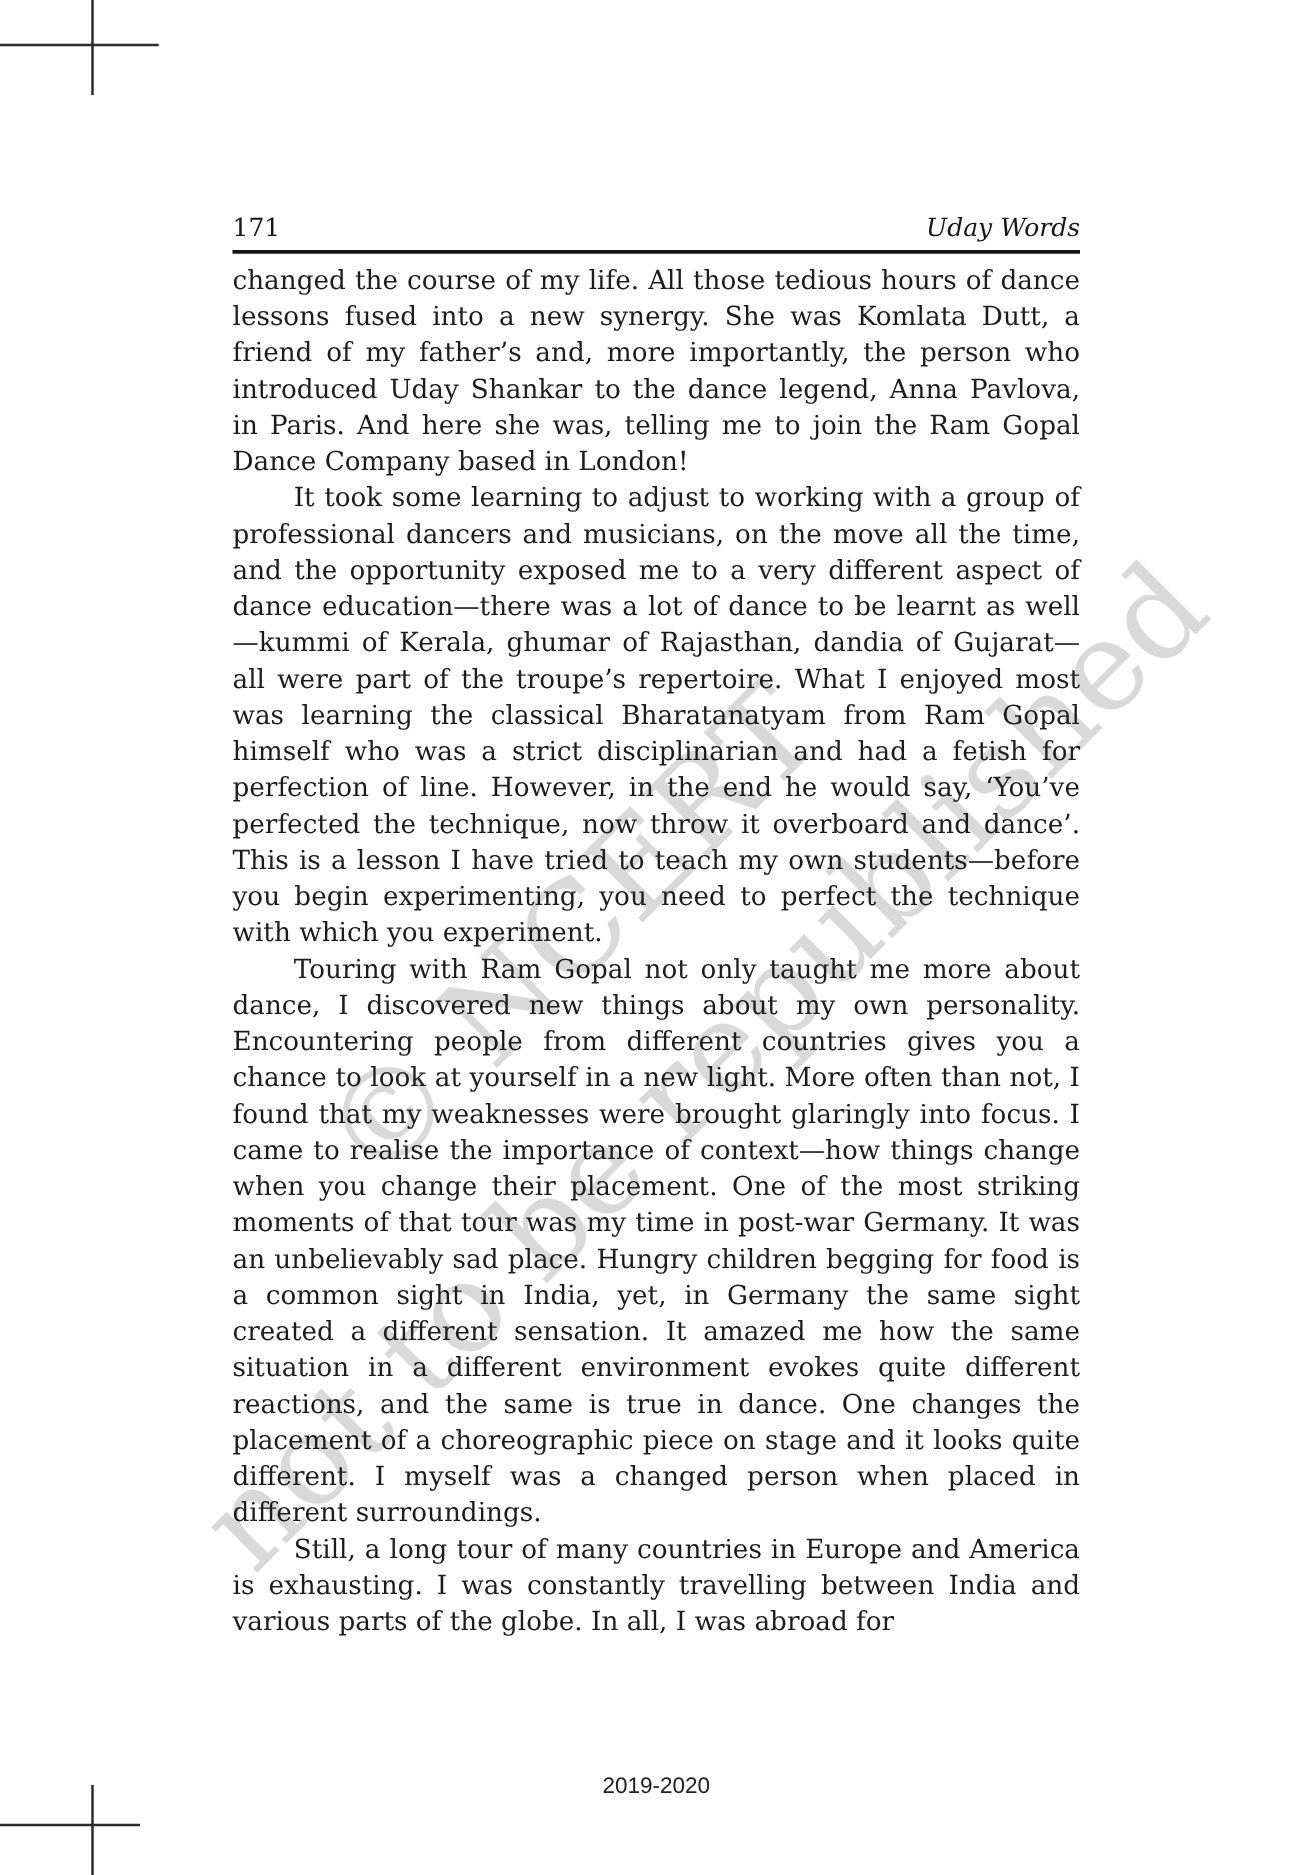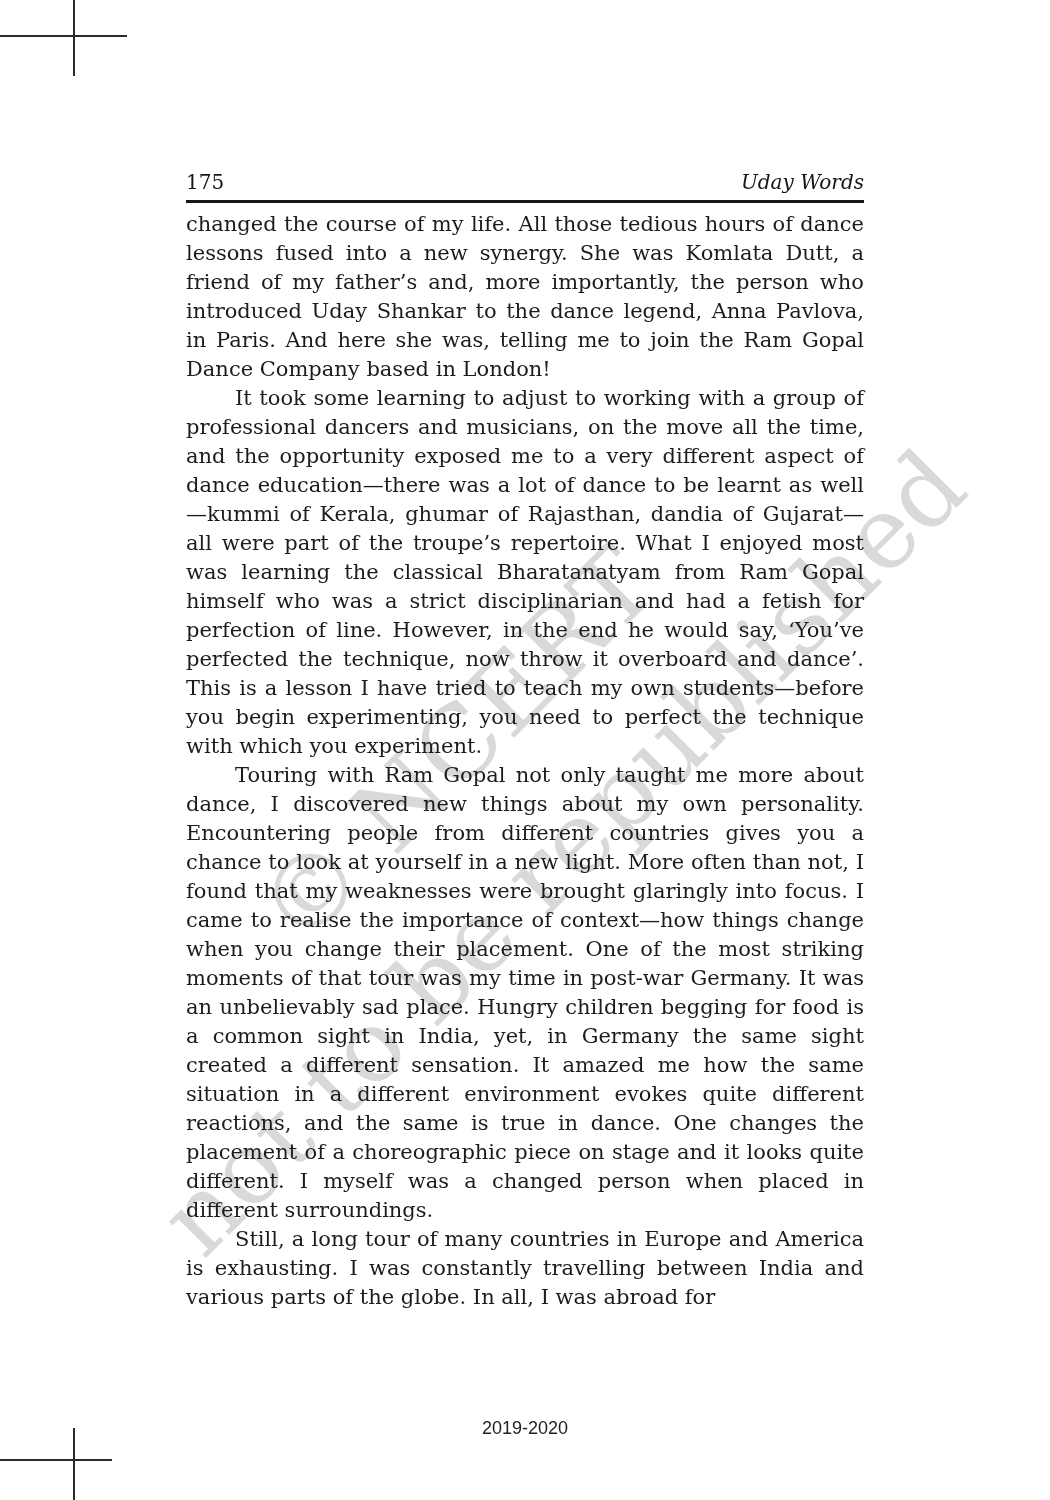--- a/index.html
+++ b/index.html
@@ -83,21 +83,21 @@
   <div class="cropmark cm-bl-v"></div>
   <div class="cropmark cm-bl-h"></div>
 
   <div class="watermark">
     <div>© NCERT</div>
     <div>not to be republished</div>
   </div>
 
   <div class="content">
     <div class="header-row">
-      <span>175</span>
+      <span>171</span>
       <span class="book-title">Uday Words</span>
     </div>
     <div class="body-text">
         <p class=""><span>changed the course of my life. All those tedious hours of dance lessons fused into a new synergy. She was Komlata Dutt, a friend of my father’s and, more importantly, the person who introduced Uday Shankar to the dance legend, Anna Pavlova, in Paris. And here she was, telling me to join the Ram Gopal Dance Company based in London!</span></p>
         <p class="indent"><span>It took some learning to adjust to working with a group of professional dancers and musicians, on the move all the time, and the opportunity exposed me to a very different aspect of dance education—there was a lot of dance to be learnt as well—</span><span class="italic">kummi</span><span> of Kerala, </span><span class="italic">ghumar</span><span> of Rajasthan, </span><span class="italic">dandia</span><span> of Gujarat—all were part of the troupe’s repertoire. What I enjoyed most was learning the classical Bharatanatyam from Ram Gopal himself who was a strict disciplinarian and had a fetish for perfection of line. However, in the end he would say, ‘You’ve perfected the technique, now throw it overboard and dance’. This is a lesson I have tried to teach my own students—before you begin experimenting, you need to perfect the technique with which you experiment.</span></p>
         <p class="indent"><span>Touring with Ram Gopal not only taught me more about dance, I discovered new things about my own personality. Encountering people from different countries gives you a chance to look at yourself in a new light. More often than not, I found that my weaknesses were brought glaringly into focus. I came to realise the importance of context—how things change when you change their placement. One of the most striking moments of that tour was my time in post-war Germany. It was an unbelievably sad place. Hungry children begging for food is a common sight in India, yet, in Germany the same sight created a different sensation. It amazed me how the same situation in a different environment evokes quite different reactions, and the same is true in dance. One changes the placement of a choreographic piece on stage and it looks quite different. I myself was a changed person when placed in different surroundings.</span></p>
         <p class="indent"><span>Still, a long tour of many countries in Europe and America is exhausting. I was constantly travelling between India and various parts of the globe. In all, I was abroad for</span></p>
       </div>
   </div>
 

